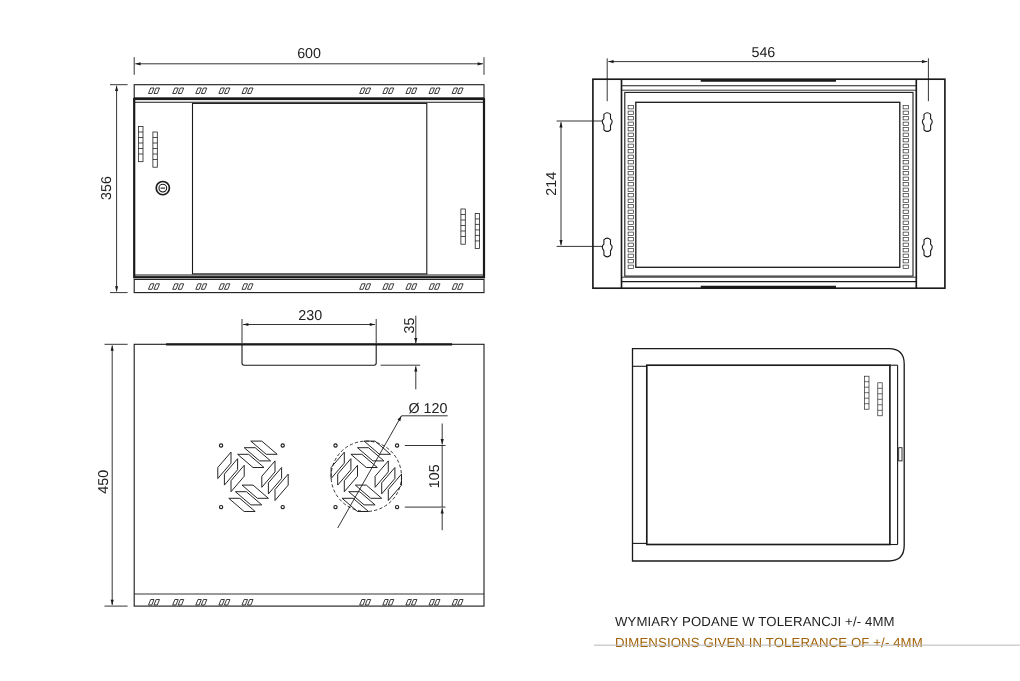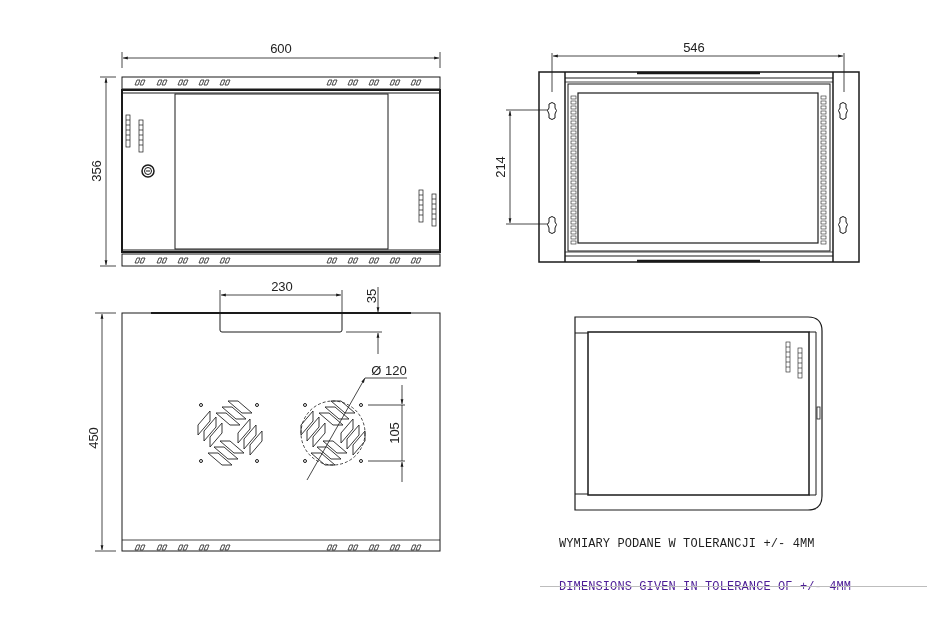--- a/index.html
+++ b/index.html
@@ -1,23 +1,23 @@
 <!DOCTYPE html>
 <html><head>
 <meta charset="utf-8">
 <style>
   html, body { margin: 0; padding: 0; background: #ffffff; }
   body { width: 927px; height: 619px; position: relative; overflow: hidden;
          font-family: "Liberation Sans", sans-serif; }
   svg { position: absolute; left: 0; top: 0; }
   .dim { font-family: "Liberation Sans", sans-serif; font-size: 13px; fill: #222; }
-  .note { position: absolute; left: 559px; font-family: Liberation Mono, monospace;
-          font-size: 12px; letter-spacing: 0.1px; white-space: nowrap; }
+  .note { position: absolute; left: 559px; font-family: Liberation Sans, sans-serif;
+          font-size: 12px; letter-spacing: 0.1px; white-space: nowrap; margin-top: 21px; }
   .note-pl { top: 537px; color: #1e1e1e; }
-  .note-en { top: 580px; color: #4c1d95; }
+  .note-en { top: 556px; color: #a16207; }
   .rule { position: absolute; left: 540px; top: 586px; width: 387px; height: 1px; background: #bdbdbd; }
 </style>
 </head>
 <body>
 
 <svg width="927" height="619" viewBox="0 0 927 619">
   <defs>
     <marker id="arr" viewBox="0 0 10 10" refX="10" refY="5" markerWidth="8" markerHeight="6" orient="auto-start-reverse">
       <path d="M0,2 L10,5 L0,8 z" fill="#1a1a1a"></path>
     </marker>

